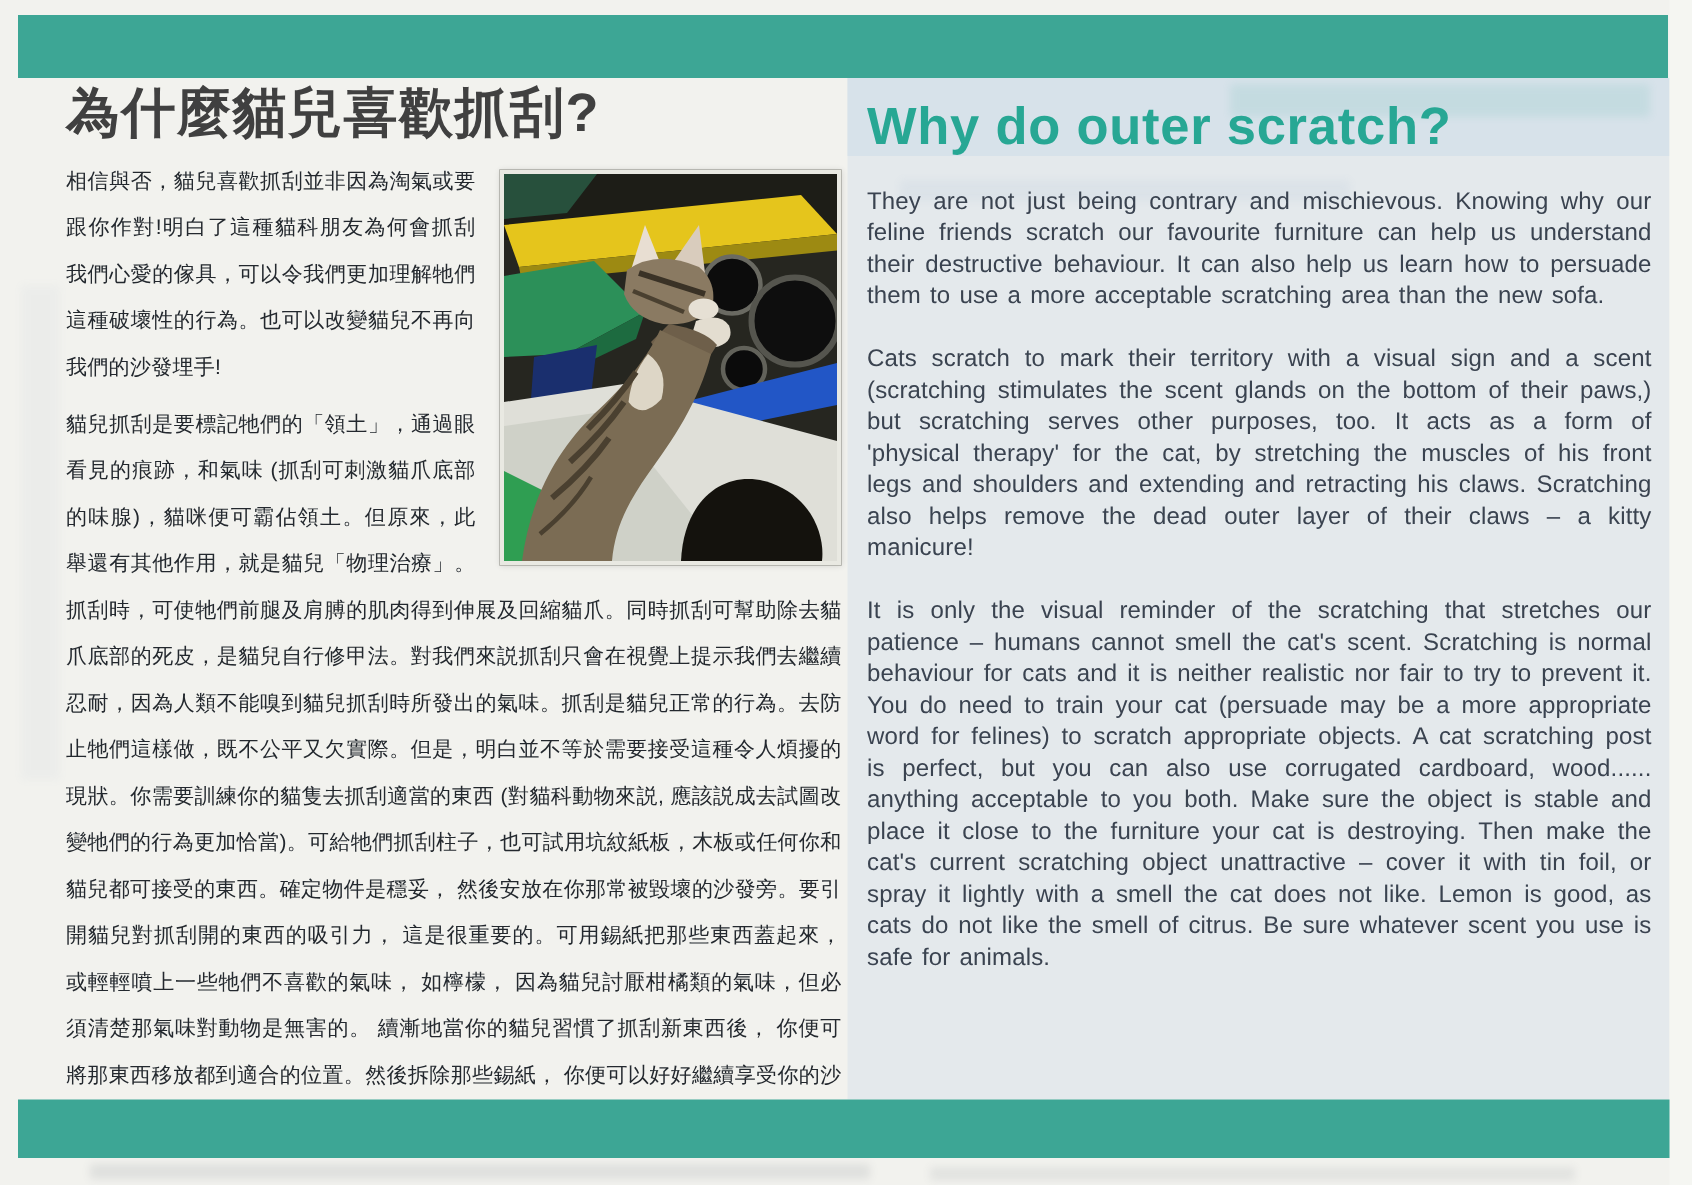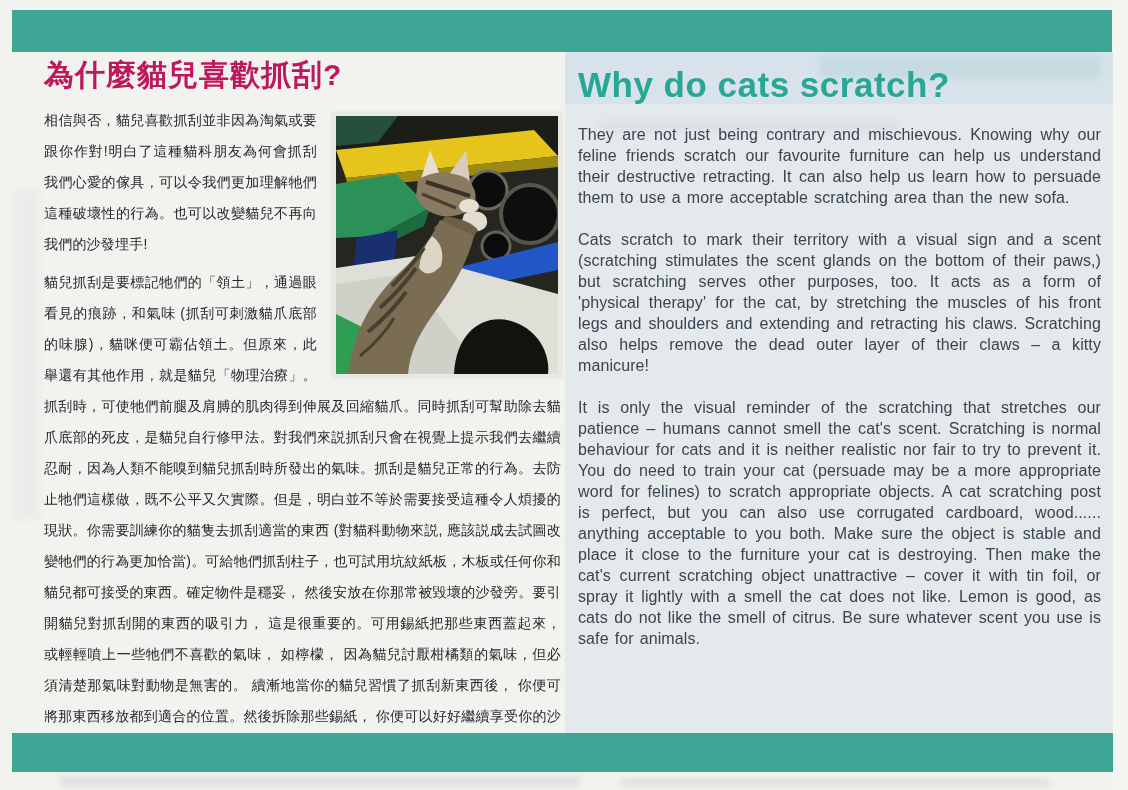--- a/index.html
+++ b/index.html
@@ -33,22 +33,22 @@
     position:absolute;left:1113px;top:0;width:15px;height:790px;
     background:#f5f6f2;
   }
   
   .left-col{
     position:absolute;left:44px;top:58px;width:517px;
     color:#23282e;
   }
   .left-col h1{
     margin:0 0 13px 0;
-    font-size:30px;line-height:34px;font-weight:bold;
-    color:#be185d;letter-spacing:1px;
+    font-size:36px;line-height:34px;font-weight:bold;
+    color:#404040;letter-spacing:1px;
   }
   .left-col p{
     margin:0 0 7px 0;
     font-size:14px;line-height:31px;
     text-align:justify;letter-spacing:0.2px;
   }
   .photo-frame{
     float:right;
     width:222px;height:258px;
     margin:8px 0 12px 16px;
@@ -146,20 +146,20 @@
         <path d="M32,216 Q56,196 70,176" stroke="#4a4030" stroke-width="4" fill="none"></path>
         <path d="M24,240 Q46,222 58,202" stroke="#4a4030" stroke-width="3" fill="none"></path>
       </svg>
     </figure>
 
     <p>相信與否，貓兒喜歡抓刮並非因為淘氣或要跟你作對!明白了這種貓科朋友為何會抓刮我們心愛的傢具，可以令我們更加理解牠們這種破壞性的行為。也可以改變貓兒不再向我們的沙發埋手!</p>
     <p>貓兒抓刮是要標記牠們的「領土」，通過眼看見的痕跡，和氣味 (抓刮可刺激貓爪底部的味腺)，貓咪便可霸佔領土。但原來，此舉還有其他作用，就是貓兒「物理治療」。抓刮時，可使牠們前腿及肩膊的肌肉得到伸展及回縮貓爪。同時抓刮可幫助除去貓爪底部的死皮，是貓兒自行修甲法。對我們來説抓刮只會在視覺上提示我們去繼續忍耐，因為人類不能嗅到貓兒抓刮時所發出的氣味。抓刮是貓兒正常的行為。去防止牠們這樣做，既不公平又欠實際。但是，明白並不等於需要接受這種令人煩擾的現狀。你需要訓練你的貓隻去抓刮適當的東西 (對貓科動物來説, 應該説成去試圖改變牠們的行為更加恰當)。可給牠們抓刮柱子，也可試用坑紋紙板，木板或任何你和貓兒都可接受的東西。確定物件是穩妥， 然後安放在你那常被毀壞的沙發旁。要引開貓兒對抓刮開的東西的吸引力， 這是很重要的。可用錫紙把那些東西蓋起來， 或輕輕噴上一些牠們不喜歡的氣味， 如檸檬， 因為貓兒討厭柑橘類的氣味，但必須清楚那氣味對動物是無害的。 續漸地當你的貓兒習慣了抓刮新東西後， 你便可將那東西移放都到適合的位置。然後拆除那些錫紙， 你便可以好好繼續享受你的沙發了。</p>
   </section>
 
   <section class="right-col">
-    <h1>Why do cats scratch?</h1>
-    <p>They are not just being contrary and mischievous. Knowing why our feline friends scratch our favourite furniture can help us understand their destructive retracting. It can also help us learn how to persuade them to use a more acceptable scratching area than the new sofa.</p>
+    <h1>Why do outer scratch?</h1>
+    <p>They are not just being contrary and mischievous. Knowing why our feline friends scratch our favourite furniture can help us understand their destructive behaviour. It can also help us learn how to persuade them to use a more acceptable scratching area than the new sofa.</p>
     <p>Cats scratch to mark their territory with a visual sign and a scent (scratching stimulates the scent glands on the bottom of their paws,) but scratching serves other purposes, too. It acts as a form of 'physical therapy' for the cat, by stretching the muscles of his front legs and shoulders and extending and retracting his claws. Scratching also helps remove the dead outer layer of their claws – a kitty manicure!</p>
     <p>It is only the visual reminder of the scratching that stretches our patience – humans cannot smell the cat's scent. Scratching is normal behaviour for cats and it is neither realistic nor fair to try to prevent it. You do need to train your cat (persuade may be a more appropriate word for felines) to scratch appropriate objects. A cat scratching post is perfect, but you can also use corrugated cardboard, wood...... anything acceptable to you both. Make sure the object is stable and place it close to the furniture your cat is destroying. Then make the cat's current scratching object unattractive – cover it with tin foil, or spray it lightly with a smell the cat does not like. Lemon is good, as cats do not like the smell of citrus. Be sure whatever scent you use is safe for animals.</p>
   </section>
 
   <div class="bottom-bar"></div>
 </div>
 
 </body></html>

